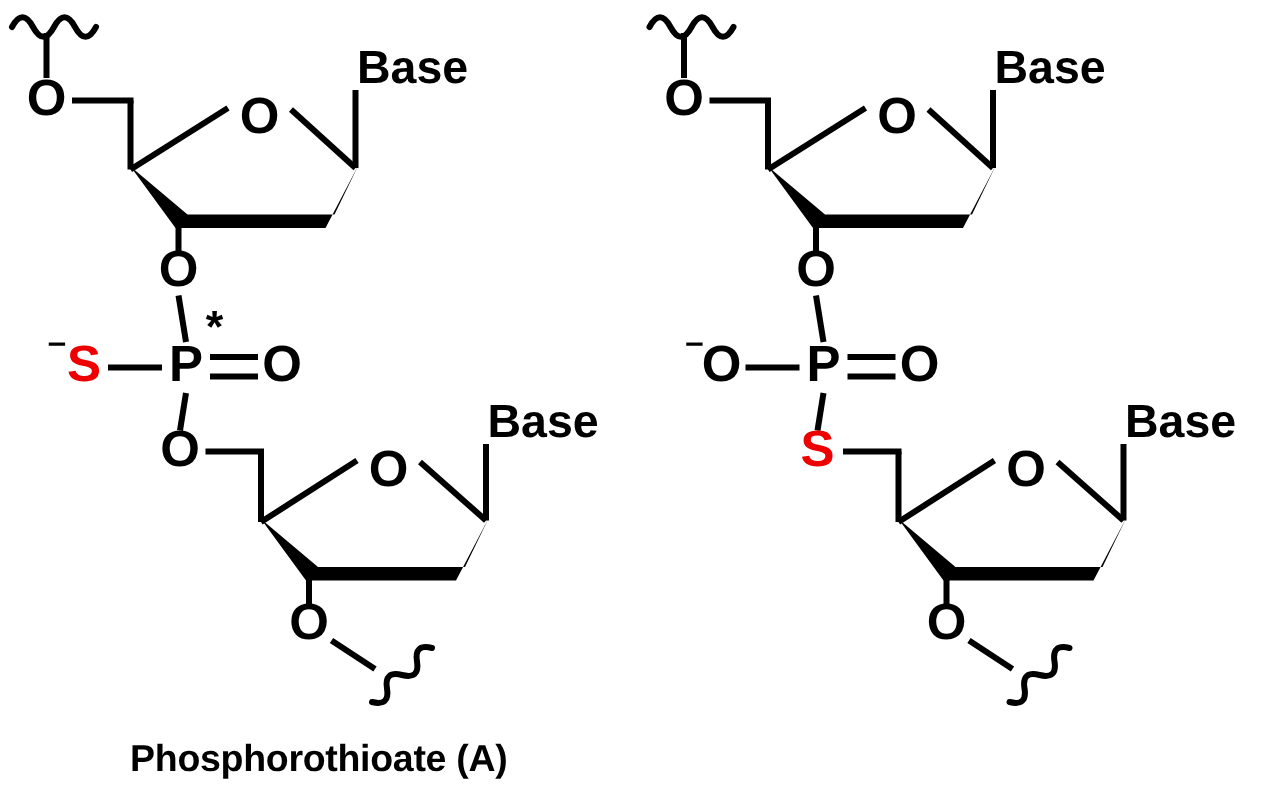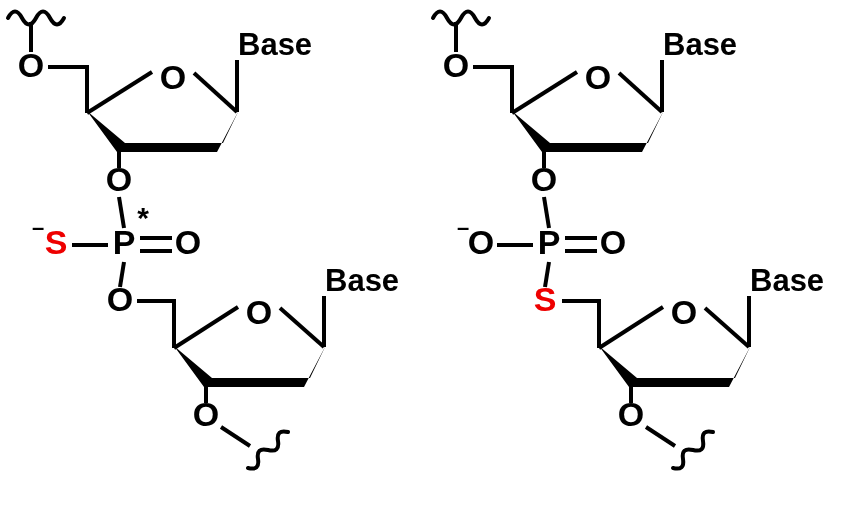--- a/index.html
+++ b/index.html
@@ -158,20 +158,21 @@
       <polygon class="wedge" points="174,346 204,387 304,387 326,345 310,378 212,378"></polygon>
 
       <line class="bond" x1="206" y1="385" x2="206" y2="403"></line>
       <text class="atom-label atom-O" x="206" y="417">O</text>
 
       <line class="bond" x1="221" y1="427" x2="250" y2="446"></line>
 
       <path class="squiggle" d="M 248 468 q 12 3 10 -9 q -2 -12 10 -9 q 12 3 10 -9 q -2 -12 10 -9"></path>
     </svg>
 
+    <div class="caption" id="caption-a">Phosphorothioate (A)</div>
   </div>
 
   <div class="panel" id="panel-b">
     <svg class="structure" width="425" height="500" viewBox="0 0 425 500">
 
       <path class="squiggle" d="M 8 18 q 7 -13 14 0 q 7 13 14 0 q 7 -13 14 0 q 7 13 14 0"></path>
       <line class="bond" x1="31" y1="22" x2="31" y2="52"></line>
       <text class="atom-label atom-O" x="31" y="68">O</text>
       <line class="bond" x1="48" y1="67" x2="89" y2="67"></line>
       <line class="bond" x1="87" y1="67" x2="87" y2="113"></line>

